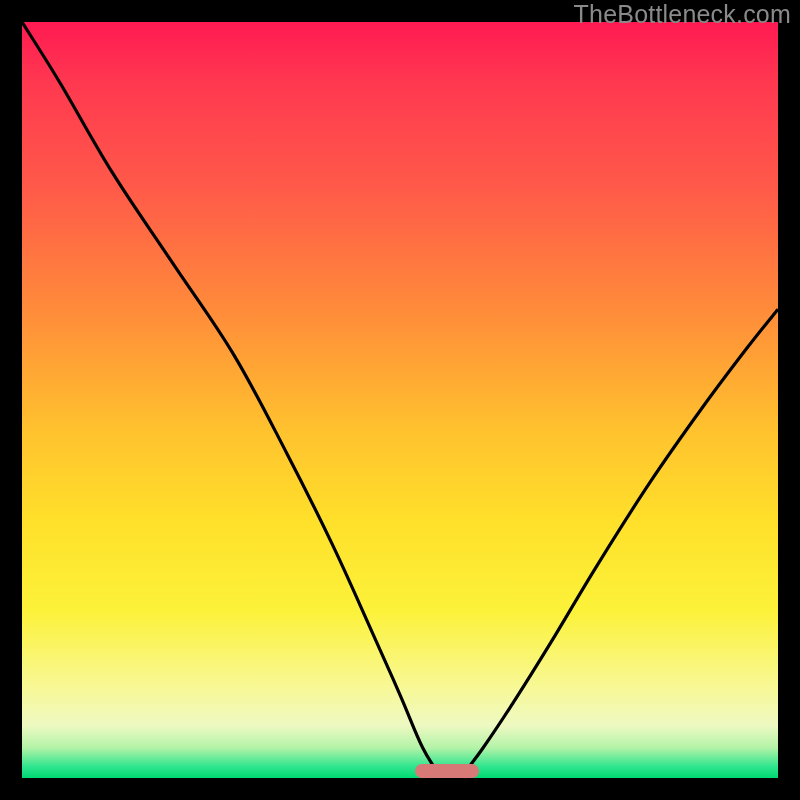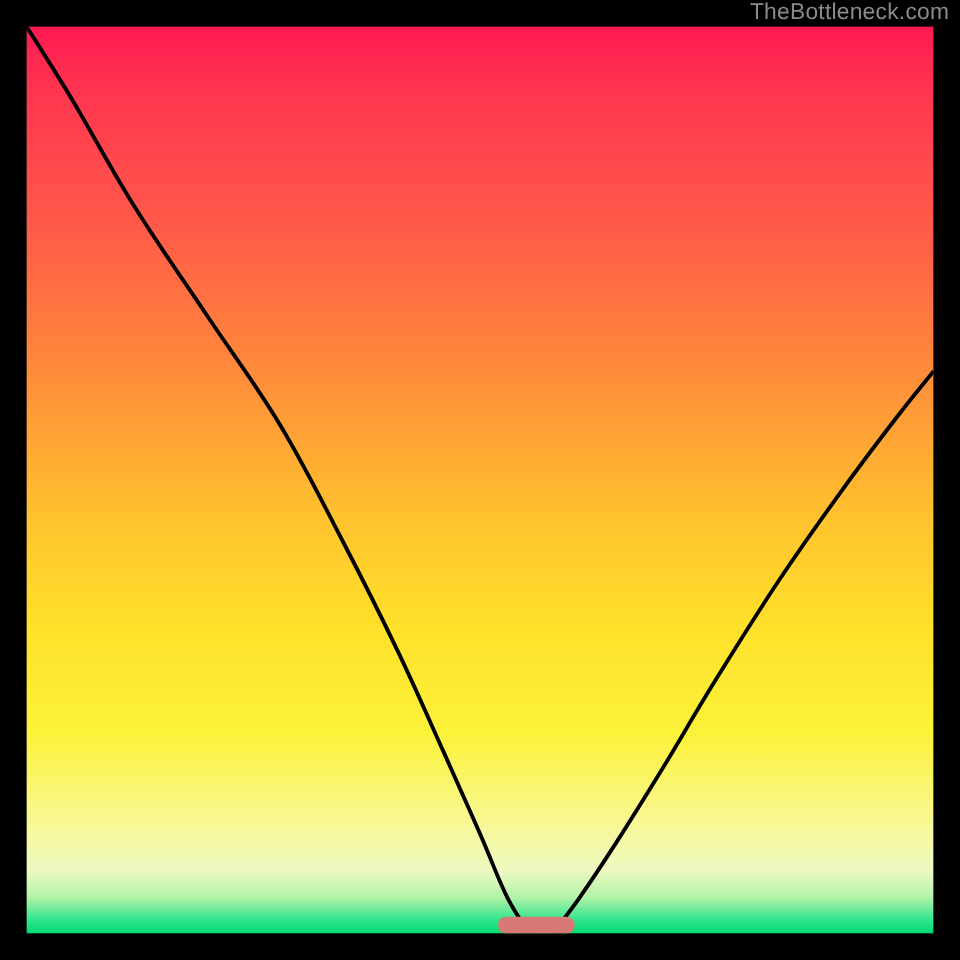--- a/index.html
+++ b/index.html
@@ -49,21 +49,21 @@
     position: absolute;
     height: 14px;
     border-radius: 7px;
     background: #d77a77;
   }
   .watermark {
     position: absolute;
     top: 0;
     right: 9px;
     color: #8a8a8a;
-    font-size: 19px;
+    font-size: 25px;
     letter-spacing: 0.2px;
   }
 </style>
 </head>
 <body>
 
 <div class="frame">
   <div class="gradient"></div>
 
   <svg class="curve" viewBox="0 0 756 756" preserveAspectRatio="none">

